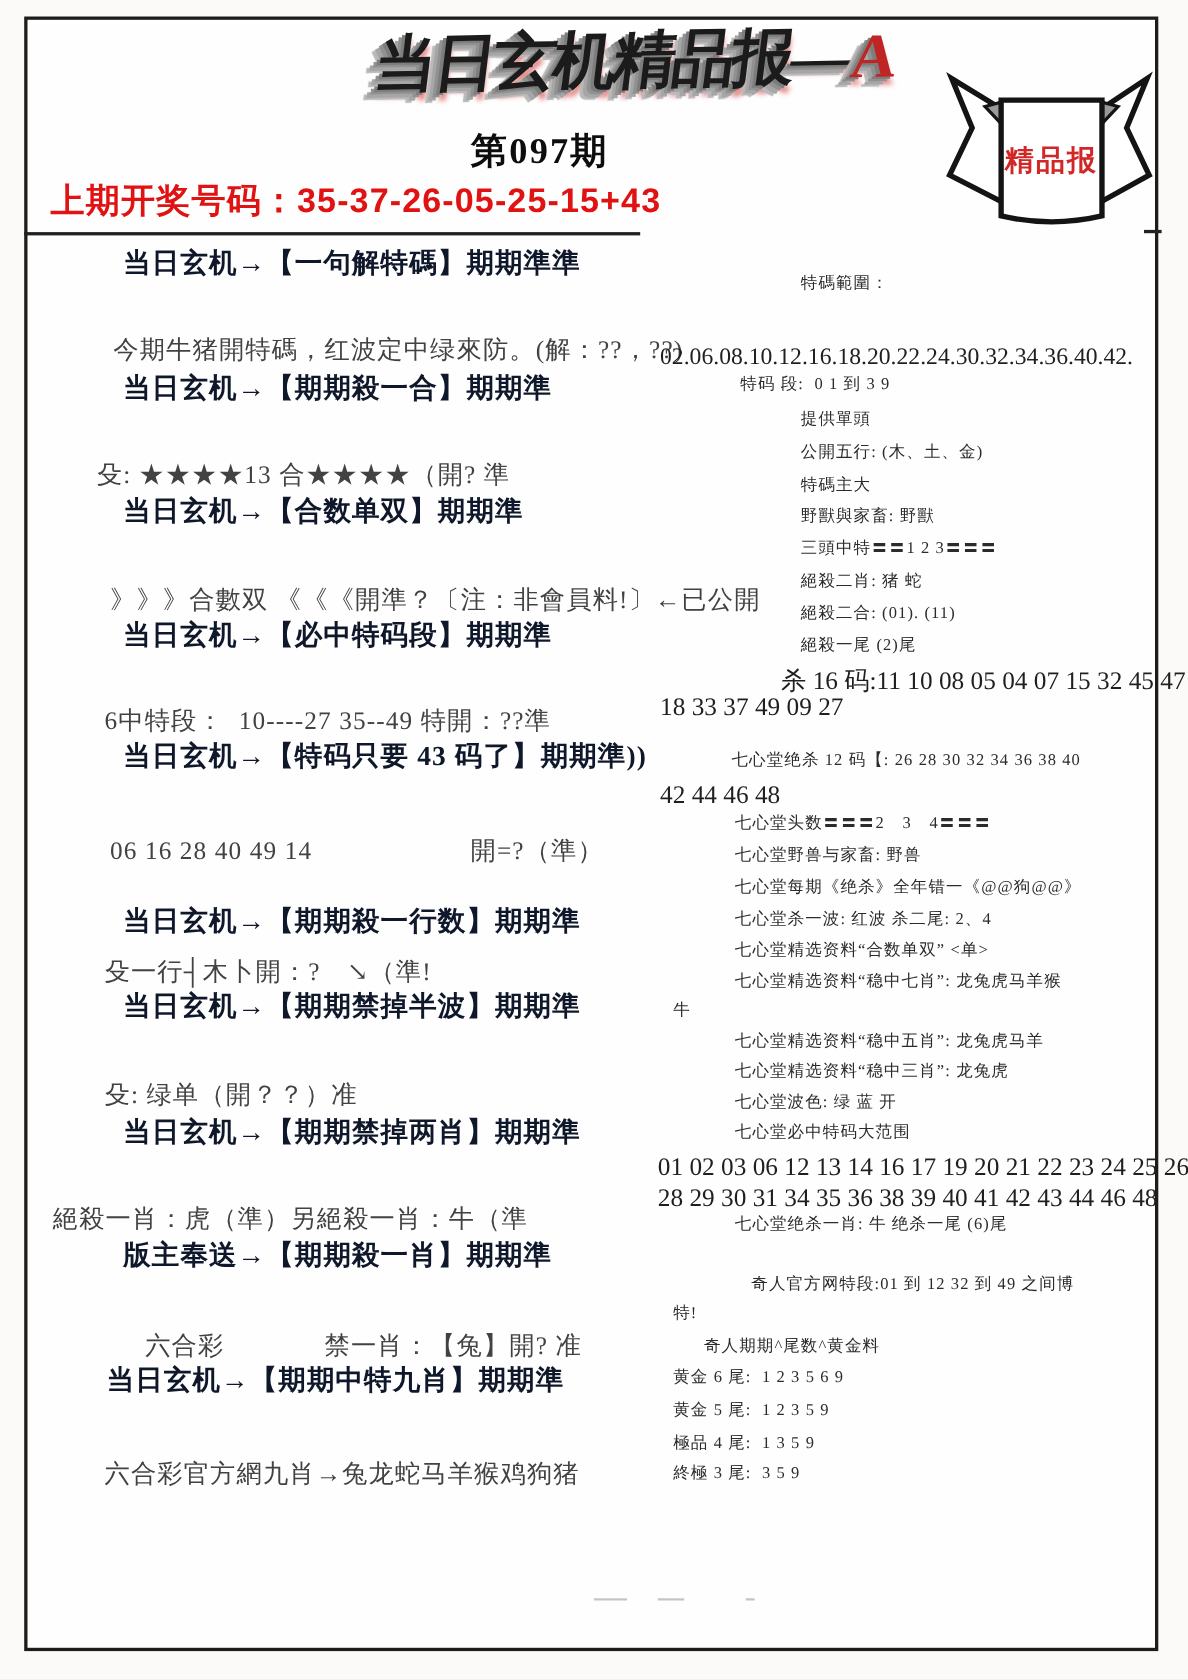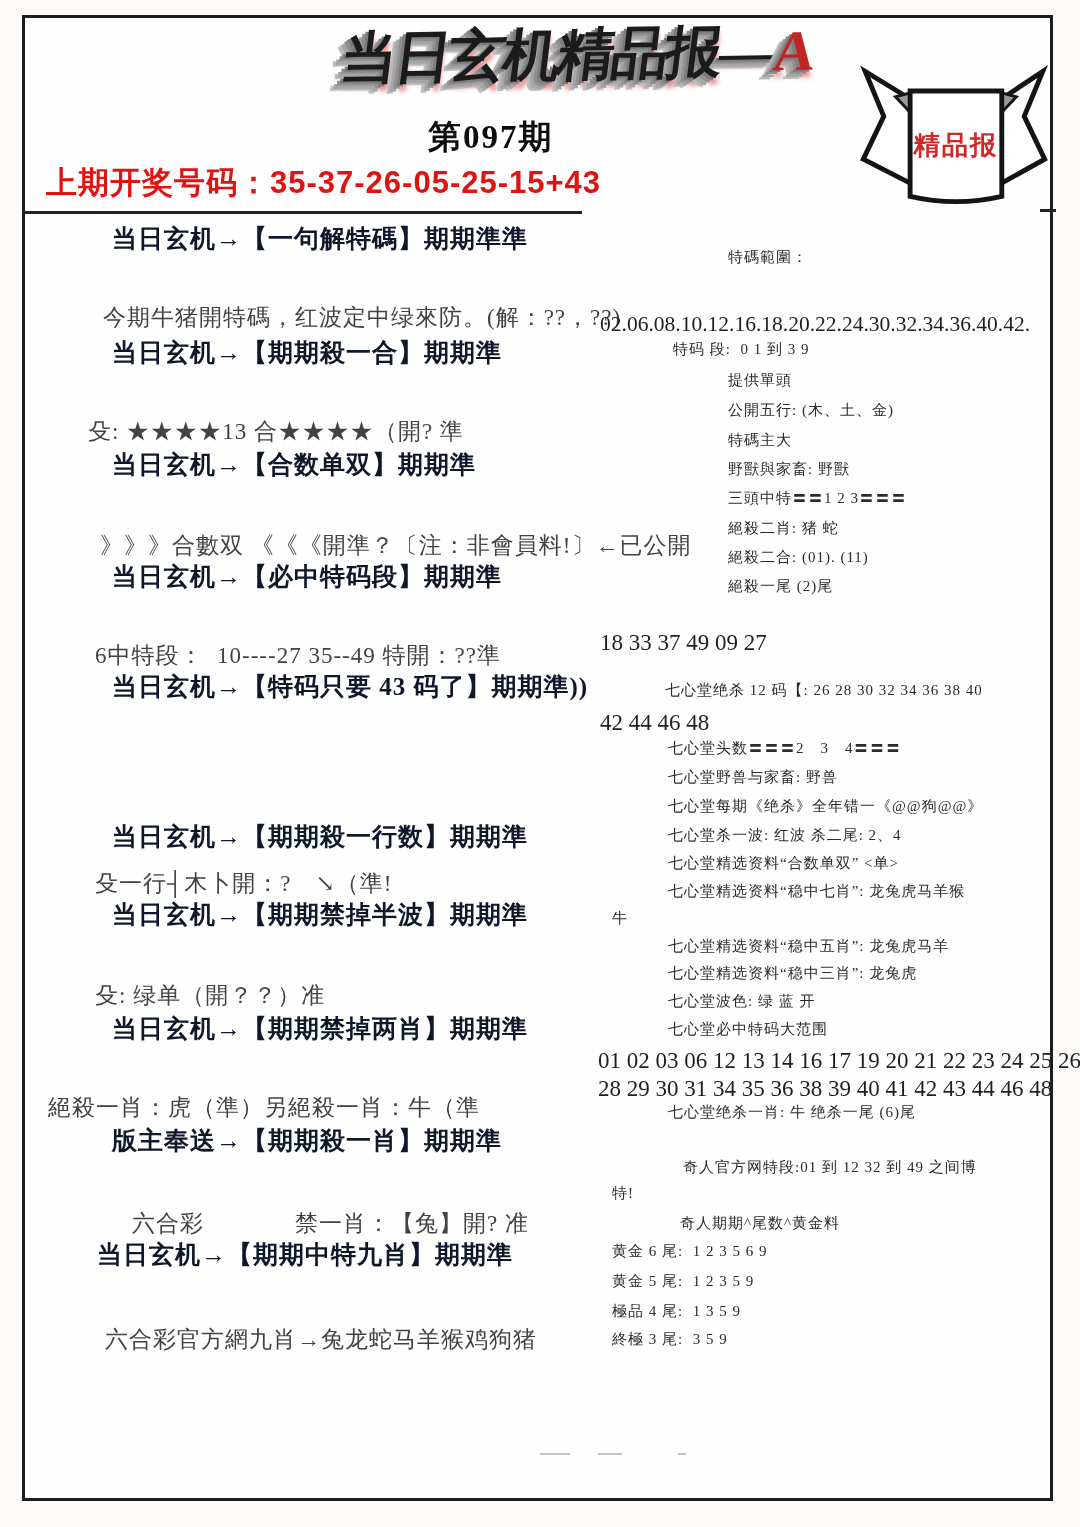--- a/index.html
+++ b/index.html
@@ -70,68 +70,70 @@
 
   <div class="abs note" style="left:88px;top:416px;">殳: ★★★★13 合★★★★（開? 準</div>
   <div class="abs main" style="left:112px;top:448px;">当日玄机→【合数单双】期期準</div>
 
   <div class="abs note" style="left:100px;top:530px;">》》》合數双 《《《開準？〔注：非會員料!〕←已公開</div>
   <div class="abs main" style="left:112px;top:560px;">当日玄机→【必中特码段】期期準</div>
 
   <div class="abs note" style="left:95px;top:640px;">6中特段：  10----27 35--49 特開：??準</div>
   <div class="abs main" style="left:112px;top:670px;">当日玄机→【特码只要 43 码了】期期準))</div>
 
+  <div class="abs note" style="left:100px;top:758px;">06 16 28 40 49 14　　　　　　開=?（準）</div>
   <div class="abs main" style="left:112px;top:820px;text-align:center;">当日玄机→【期期殺一行数】期期準</div>
 
   <div class="abs note" style="left:95px;top:868px;">殳一行┤木卜開：?　↘（準!</div>
   <div class="abs main" style="left:112px;top:898px;">当日玄机→【期期禁掉半波】期期準</div>
 
   <div class="abs note" style="left:95px;top:980px;">殳: 绿单（開？？）准</div>
   <div class="abs main" style="left:112px;top:1012px;">当日玄机→【期期禁掉两肖】期期準</div>
 
   <div class="abs note" style="left:48px;top:1092px;">絕殺一肖：虎（準）另絕殺一肖：牛（準</div>
   <div class="abs main" style="left:112px;top:1124px;">版主奉送→【期期殺一肖】期期準</div>
 
   <div class="abs note" style="left:132px;top:1208px;">六合彩</div>
   <div class="abs note" style="left:295px;top:1208px;">禁一肖：【兔】開? 准</div>
   <div class="abs main" style="left:97px;top:1238px;">当日玄机→【期期中特九肖】期期準</div>
 
-  <div class="abs note" style="left:105px;top:1324px;">六合彩官方網九肖→兔龙蛇马羊猴鸡狗猪</div>
+  <div class="abs note" style="left:95px;top:1324px;">六合彩官方網九肖→兔龙蛇马羊猴鸡狗猪</div>
 
   <div class="abs rline" style="left:728px;top:248px;">特碼範圍：</div>
   <div class="abs rnum" style="left:600px;top:312px;">02.06.08.10.12.16.18.20.22.24.30.32.34.36.40.42.</div>
   <div class="abs rline" style="left:673px;top:340px;">特码 段:  0 1 到 3 9</div>
   <div class="abs rline" style="left:728px;top:371px;text-align:center;">提供單頭</div>
   <div class="abs rline" style="left:728px;top:401px;">公開五行: (木、土、金)</div>
   <div class="abs rline" style="left:728px;top:431px;">特碼主大</div>
   <div class="abs rline" style="left:728px;top:460px;">野獸與家畜: 野獸</div>
   <div class="abs rline" style="left:728px;top:489px;">三頭中特〓〓1 2 3〓〓〓</div>
   <div class="abs rline" style="left:728px;top:519px;">絕殺二肖: 猪 蛇</div>
   <div class="abs rline" style="left:728px;top:548px;">絕殺二合: (01). (11)</div>
   <div class="abs rline" style="left:728px;top:577px;">絕殺一尾 (2)尾</div>
+  <div class="abs rnum" style="left:710px;top:603px;font-size:23px;">杀 16 码:11 10 08 05 04 07 15 32 45 47</div>
   <div class="abs rnum" style="left:600px;top:630px;font-size:23px;">18 33 37 49 09 27</div>
   <div class="abs rline" style="left:665px;top:681px;">七心堂绝杀 12 码【: 26 28 30 32 34 36 38 40</div>
   <div class="abs rnum" style="left:600px;top:710px;font-size:23px;">42 44 46 48</div>
   <div class="abs rline" style="left:668px;top:739px;">七心堂头数〓〓〓2　3　4〓〓〓</div>
   <div class="abs rline" style="left:668px;top:768px;">七心堂野兽与家畜: 野兽</div>
   <div class="abs rline" style="left:668px;top:797px;">七心堂每期《绝杀》全年错一《@@狗@@》</div>
   <div class="abs rline" style="left:668px;top:826px;">七心堂杀一波: 红波 杀二尾: 2、4</div>
   <div class="abs rline" style="left:668px;top:854px;">七心堂精选资料“合数单双” &lt;单&gt;</div>
   <div class="abs rline" style="left:668px;top:882px;">七心堂精选资料“稳中七肖”: 龙兔虎马羊猴</div>
   <div class="abs rline" style="left:612px;top:909px;">牛</div>
   <div class="abs rline" style="left:668px;top:937px;">七心堂精选资料“稳中五肖”: 龙兔虎马羊</div>
   <div class="abs rline" style="left:668px;top:964px;">七心堂精选资料“稳中三肖”: 龙兔虎</div>
   <div class="abs rline" style="left:668px;top:992px;">七心堂波色: 绿 蓝 开</div>
   <div class="abs rline" style="left:668px;top:1020px;">七心堂必中特码大范围</div>
   <div class="abs rnum" style="left:598px;top:1048px;font-size:23px;">01 02 03 06 12 13 14 16 17 19 20 21 22 23 24 25 26</div>
   <div class="abs rnum" style="left:598px;top:1076px;font-size:23px;">28 29 30 31 34 35 36 38 39 40 41 42 43 44 46 48</div>
   <div class="abs rline" style="left:668px;top:1103px;">七心堂绝杀一肖: 牛 绝杀一尾 (6)尾</div>
   <div class="abs rline" style="left:683px;top:1158px;">奇人官方网特段:01 到 12 32 到 49 之间博</div>
   <div class="abs rline" style="left:612px;top:1184px;">特!</div>
-  <div class="abs rline" style="left:680px;top:1214px;">奇人期期^尾数^黄金料</div>
+  <div class="abs rline" style="left:640px;top:1214px;">奇人期期^尾数^黄金料</div>
   <div class="abs rline" style="left:612px;top:1242px;">黄金 6 尾:  1 2 3 5 6 9</div>
   <div class="abs rline" style="left:612px;top:1272px;">黄金 5 尾:  1 2 3 5 9</div>
   <div class="abs rline" style="left:612px;top:1302px;">極品 4 尾:  1 3 5 9</div>
   <div class="abs rline" style="left:612px;top:1330px;">終極 3 尾:  3 5 9</div>
 
   <div class="abs dash" style="left:540px;top:1453px;width:30px;"></div>
   <div class="abs dash" style="left:598px;top:1453px;width:24px;"></div>
   <div class="abs dash" style="left:678px;top:1453px;width:8px;"></div>
 
 </div>

